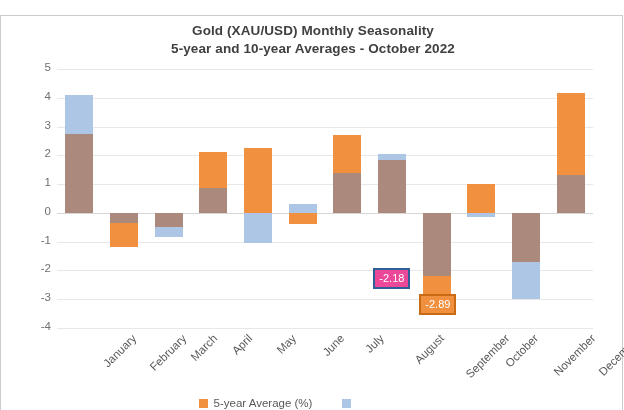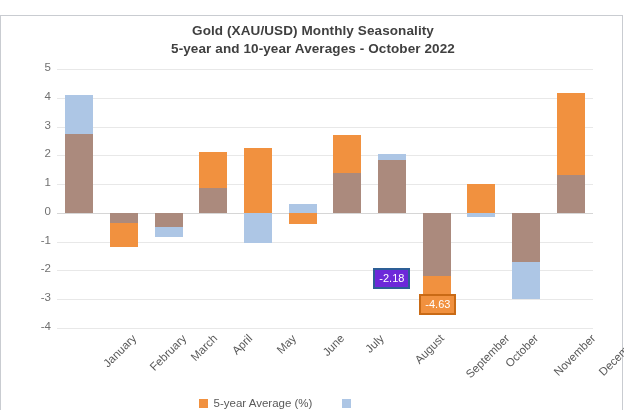--- a/index.html
+++ b/index.html
@@ -77,21 +77,21 @@
   
   .dlabel{
     position:absolute;
     font-size:11px;
     color:#ffffff;
     padding:1px 4px 2px 4px;
     white-space:nowrap;
     box-sizing:border-box;
     line-height:14px;
   }
-  .dlabel.blue{ background:#6d28d9; border:2px solid #2d5f96; }
+  .dlabel.blue{ background:#ec4899; border:2px solid #2d5f96; }
   .dlabel.orange{ background:#f1913f; border:2px solid #c96a15; }
 
   
   #legend{
     position:absolute;left:0;top:381px;width:548px;
     display:flex;justify-content:center;align-items:center;gap:30px;
     font-size:11.5px;color:#595959;
   }
   .legitem{display:flex;align-items:center;gap:6px;}
   .swatch{width:9px;height:9px;display:inline-block;}
@@ -174,21 +174,21 @@
       </div>
       <div class="slot" style="left: 446.667px; width: 44.6667px;">
         <div class="bar ten" style="left: 8.33333px; width: 28px; top: 192.811px; height: 37.4111px;"></div>
         <div class="bar overlap" style="left: 8.33333px; width: 28px; top: 143.889px; height: 48.9222px;"></div>
       </div>
       <div class="slot" style="left: 491.333px; width: 44.6667px;">
         <div class="bar overlap" style="left: 8.33333px; width: 28px; top: 106.478px; height: 37.4111px;"></div>
         <div class="bar five" style="left: 8.33333px; width: 28px; top: 24.4611px; height: 82.0167px;"></div>
       </div>
       <div class="dlabel blue" style="left: 316.333px; top: 198.624px;">-2.18</div>
-      <div class="dlabel orange" style="left: 362.333px; top: 225.057px;">-4.63</div>
+      <div class="dlabel orange" style="left: 362.333px; top: 225.057px;">-2.89</div>
     </div>
 
   <div id="xlabels">
       <div class="xlab" style="left: 32.3333px;">January</div>
       <div class="xlab" style="left: 77px;">February</div>
       <div class="xlab" style="left: 121.667px;">March</div>
       <div class="xlab" style="left: 166.333px;">April</div>
       <div class="xlab" style="left: 211px;">May</div>
       <div class="xlab" style="left: 255.667px;">June</div>
       <div class="xlab" style="left: 300.333px;">July</div>

